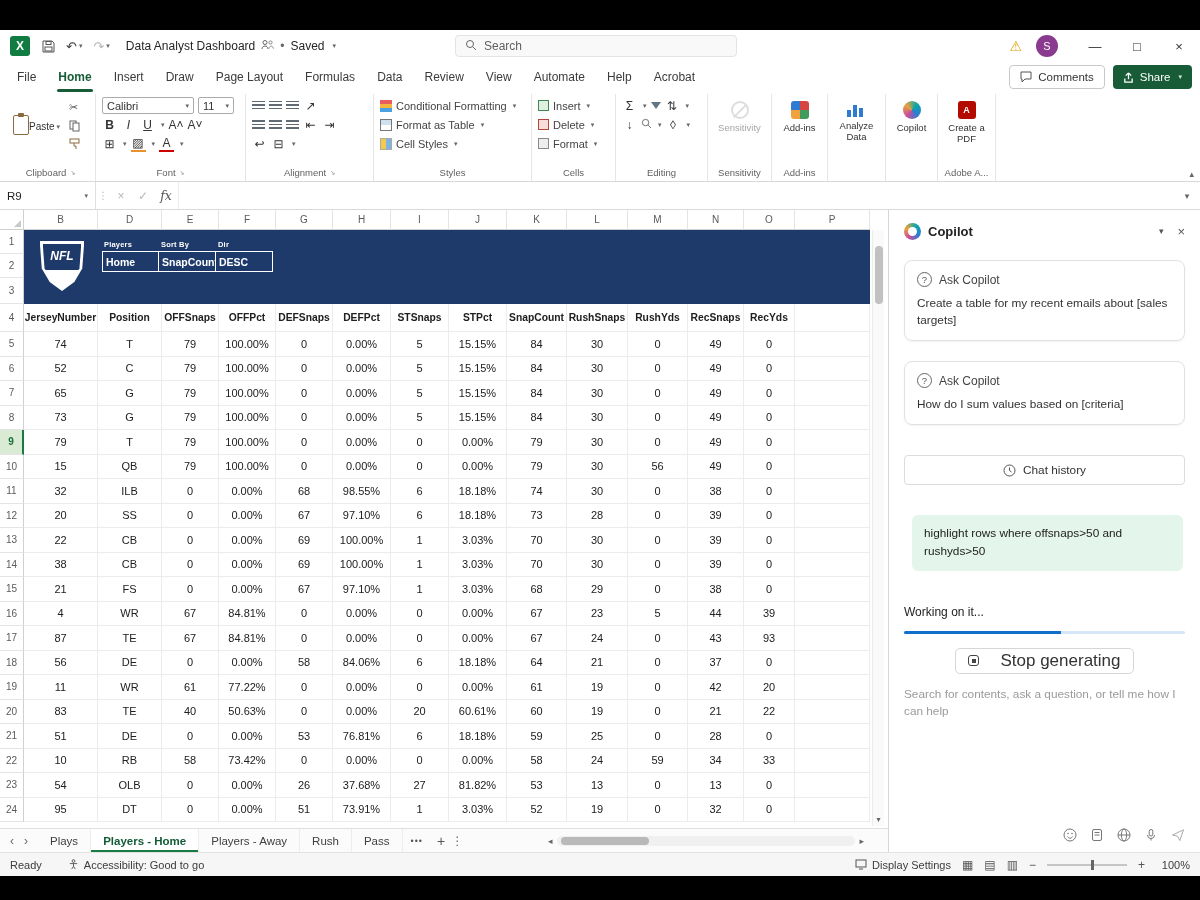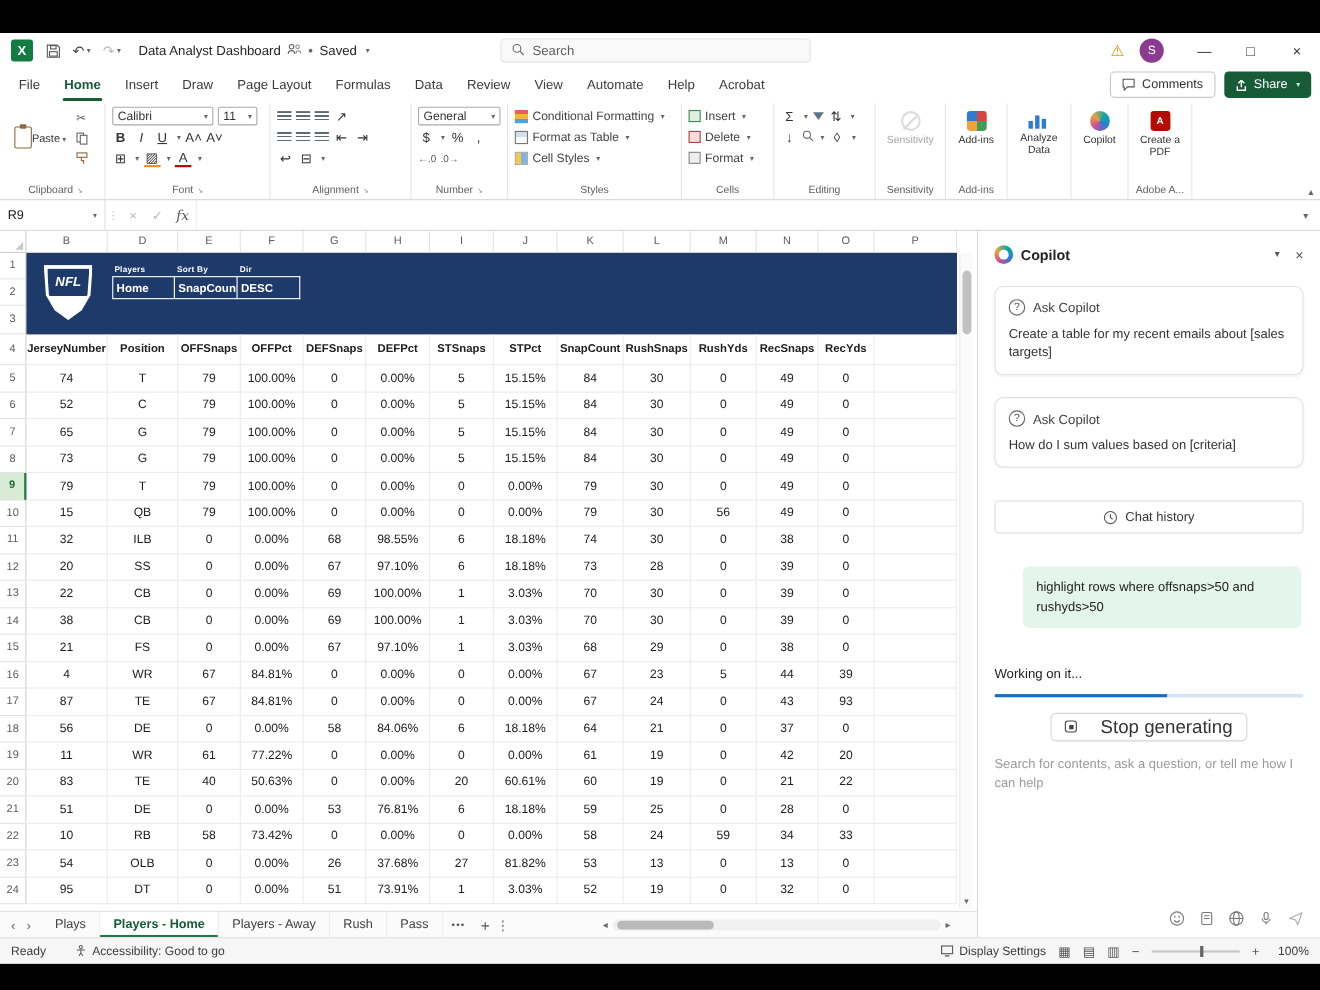--- a/index.html
+++ b/index.html
@@ -138,21 +138,21 @@
   .cop-title { font-size:13px; font-weight:bold; color:#222; }
   .cop-head-sp { margin-left:auto; display:flex; gap:14px; color:#555; align-items:center; }
   .cop-scrolled { height:33px; overflow:hidden; font-size:11.5px; color:#4a4a4a; line-height:16px; margin-top:3px; flex:none; }
   .cop-scrolled span { display:block; margin-top:-4px; }
   .cop-cards { margin-top:16px; display:flex; flex-direction:column; gap:20px; flex:none; }
   .cop-card { border:1px solid #e1e1e1; border-radius:8px; padding:11px 12px; box-shadow:0 1px 2px rgba(0,0,0,.05); }
   .cop-card-head { display:flex; align-items:center; gap:7px; font-size:12px; color:#444; }
   .qicon { width:15px; height:15px; border:1.2px solid #666; border-radius:50%; font-size:9.5px; display:flex; align-items:center; justify-content:center; color:#555; flex:none; }
   .cop-card-body { margin-top:8px; font-size:11.8px; color:#333; line-height:1.45; }
   .cop-history { margin-top:30px; height:30px; border:1px solid #dcdcdc; border-radius:4px; background:#fff; display:flex; align-items:center; justify-content:center; gap:7px; font-size:11.8px; color:#333; font-family:inherit; flex:none; }
-  .cop-bubble { margin:30px 2px 0 26px; background:#e4f5ec; border-radius:6px; padding:10px 12px; font-size:11.8px; color:#222; line-height:1.5; flex:none; }
+  .cop-bubble { margin:30px 2px 0 8px; background:#e4f5ec; border-radius:6px; padding:10px 12px; font-size:11.8px; color:#222; line-height:1.5; flex:none; }
   .cop-status { margin-top:34px; font-size:12px; color:#222; flex:none; }
   .cop-progress { margin-top:12px; height:3px; border-radius:2px; background:#d6e6f7; overflow:hidden; flex:none; }
   .cop-progress-fill { width:56%; height:100%; background:#1170c9; }
   .cop-stop { margin:14px auto 0; height:26px; border:1px solid #d6d6d6; border-radius:5px; background:#fff; display:flex; align-items:center; gap:21px; padding:0 12px; font-size:17px; color:#333; font-family:inherit; flex:none; }
   .stop-ic { width:11px; height:11px; border:1.4px solid #444; border-radius:3px; position:relative; }
   .stop-ic::after { content:""; position:absolute; inset:2.5px; background:#444; }
   .cop-placeholder { margin-top:12px; font-size:11.8px; color:#9a9a9a; line-height:1.5; flex:none; }
   .cop-foot { margin-top:auto; display:flex; align-items:center; justify-content:flex-end; gap:13px; color:#777; padding-top:8px; }
   .cop-foot svg { display:block; }
 </style>
@@ -322,42 +322,20 @@
         <span class="fbtn">↩</span>
         <span class="fbtn">⊟</span>
           <i class="dd">▾</i>
       </div>
       <div class="grp-label">
           <span>Alignment</span>
           <i class="dlg">↘</i>
         </div>
     </div>
 
-    <div class="grp" style="width:88px">
-      <div class="rrow">
-          <span class="combo" style="width:76px">
-            <span>General</span>
-            <i class="dd">▾</i>
-          </span>
-        </div>
-      <div class="rrow">
-        <span class="fbtn">$</span>
-          <i class="dd">▾</i>
-        <span class="fbtn">%</span>
-        <span class="fbtn">,</span>
-      </div>
-      <div class="rrow" style="font-size:9px;color:#555">
-        <span>←.0</span>
-        <span>.0→</span>
-      </div>
-      <div class="grp-label">
-          <span>Number</span>
-          <i class="dlg">↘</i>
-        </div>
-    </div>
 
     <div class="grp" style="width:158px">
       <div class="rrow">
           <span class="srow-ic cf-ic"></span>
           <span>Conditional Formatting</span>
           <i class="dd">▾</i>
         </div>
       <div class="rrow">
           <span class="srow-ic ft-ic"></span>
           <span>Format as Table</span>

